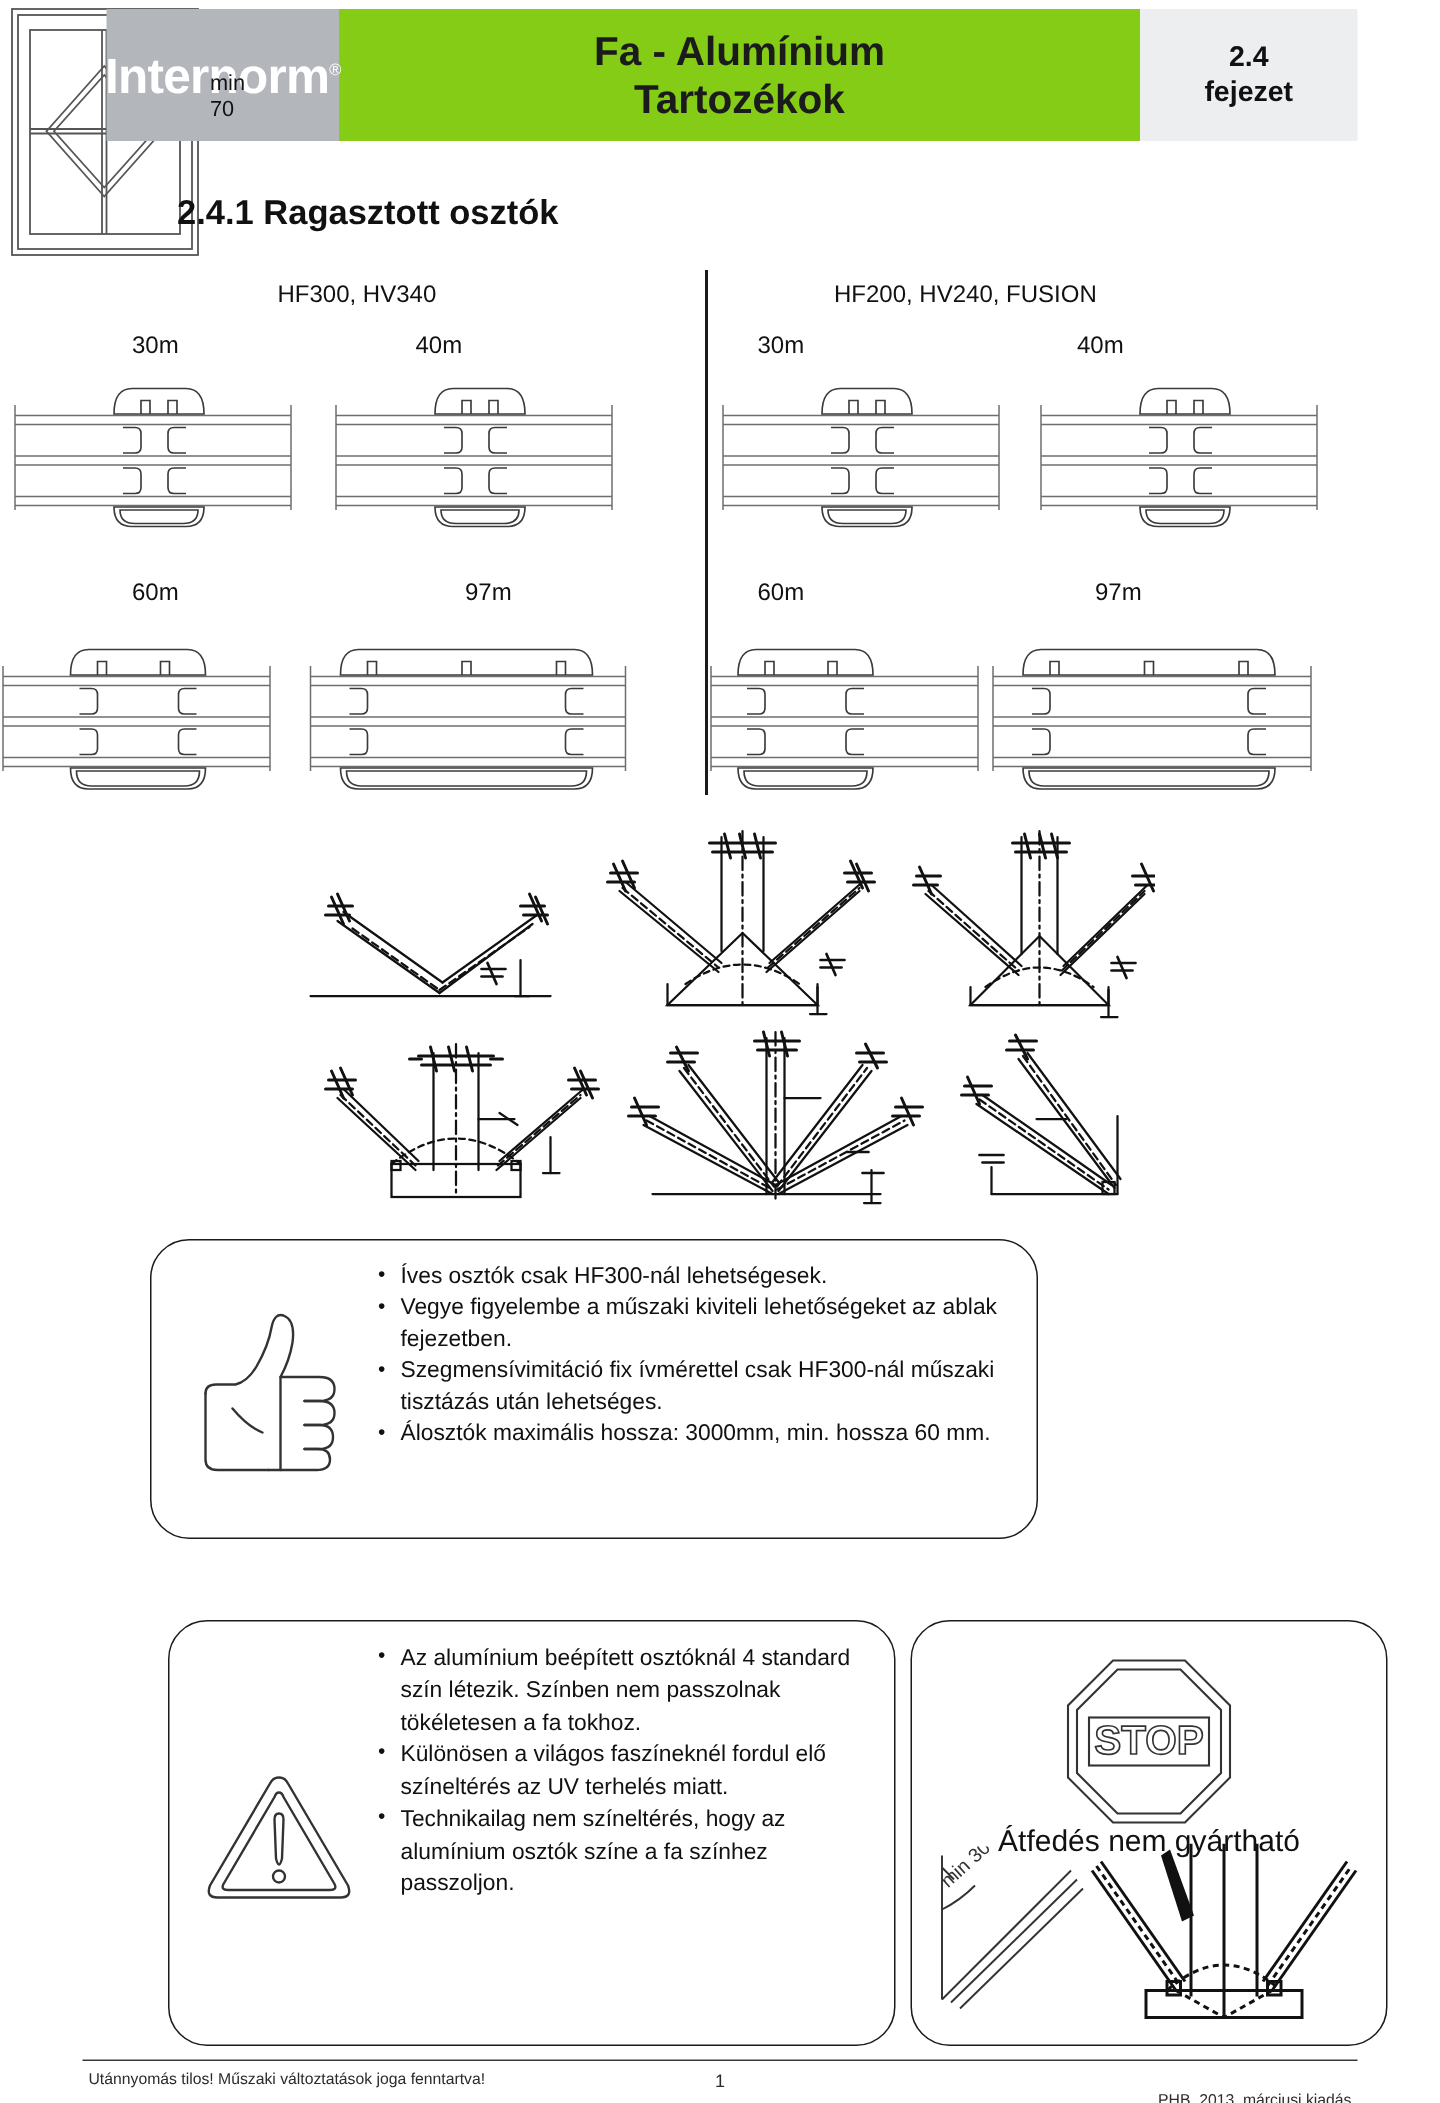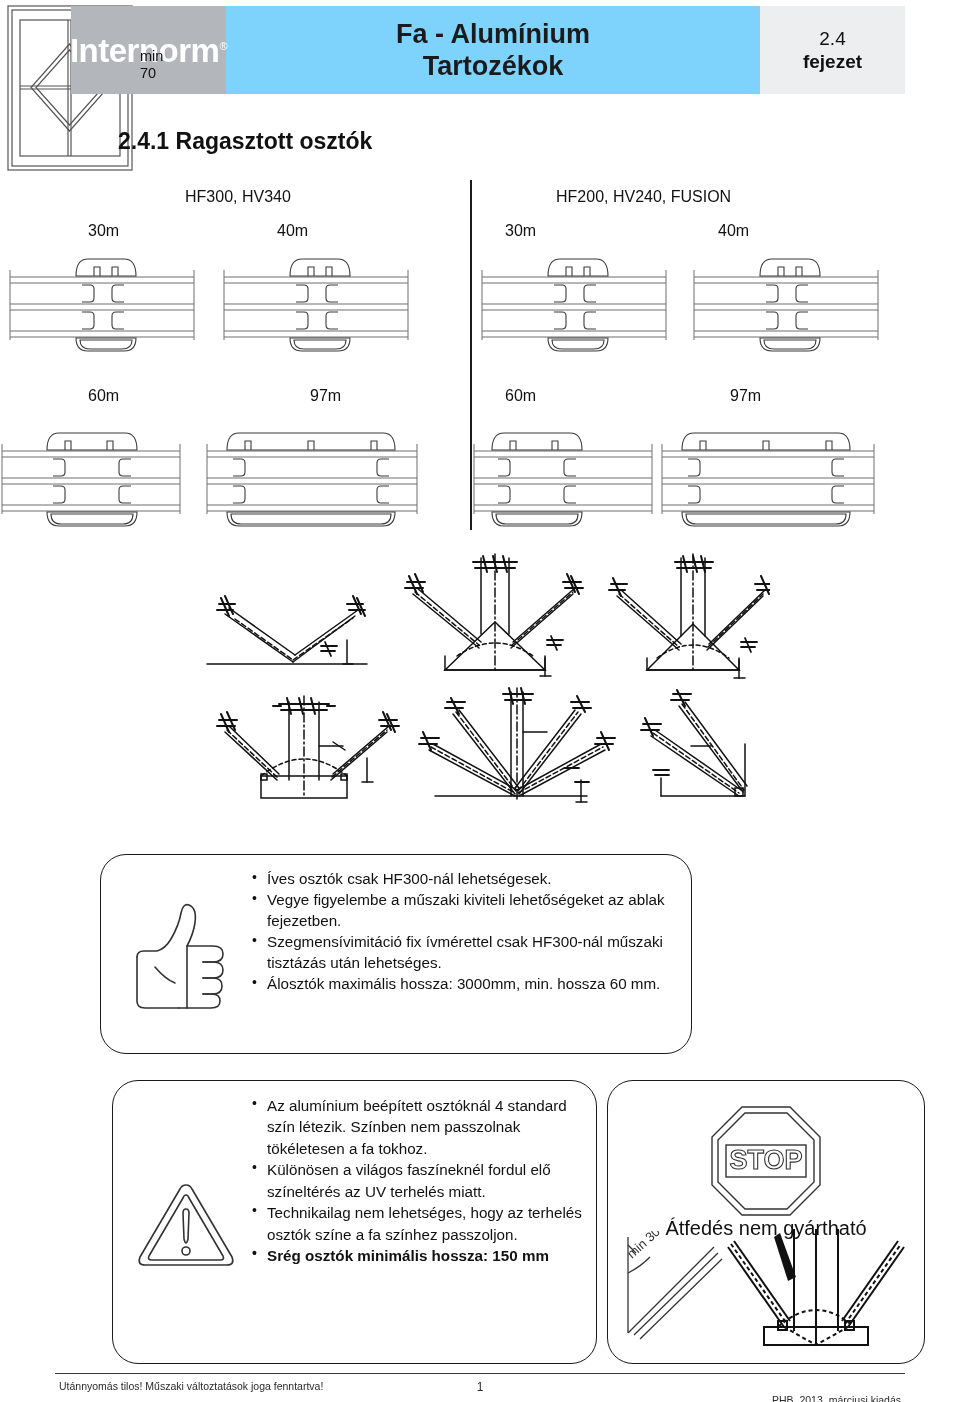--- a/index.html
+++ b/index.html
@@ -17,29 +17,29 @@
   .header { position:absolute; left:55px; top:6px; width:850px; height:88px; display:flex;padding-left:16px; }
   .hdr-logo {
     width:155px; background:#b3b7bc; display:flex; align-items:center; justify-content:center;
   }
   .logo-text {
     color:#ffffff; font-size:33px; font-weight:bold; letter-spacing:-0.5px;
     position:relative; line-height:1;
   }
   .logo-reg { font-size:11px; vertical-align:super; font-weight:normal; }
   .hdr-mid {
-    flex:1; background:#7dd3fc; display:flex; flex-direction:column;
+    flex:1; background:#84cc16; display:flex; flex-direction:column;
     align-items:center; justify-content:center; gap:2px;
   }
   .hdr-mid .t1, .hdr-mid .t2 { font-size:27px; font-weight:bold; color:#1b1b1b; line-height:1.12; }
   .hdr-right {
     width:145px; background:#eceef0; display:flex; flex-direction:column;
     align-items:center; justify-content:center; gap:1px;
   }
-  .hdr-right .c1 { font-size:19px; font-weight:normal; }
+  .hdr-right .c1 { font-size:19px; font-weight:bold; }
   .hdr-right .c2 { font-size:19px; font-weight:bold; }
 
   
   .section-title { position:absolute; left:118px; top:128px; font-size:23px; font-weight:bold; }
 
   
   .grp-label { position:absolute; font-size:16px; }
   .grp-left  { left:185px; top:188px; }
   .grp-right { left:556px; top:188px; }
 
@@ -53,21 +53,21 @@
   .rail { position:absolute; }
   .rail svg { display:block; }
 
   
   .arcs { position:absolute; }
 
   
   .box {
     position:absolute; border:1.6px solid #1b1b1b; border-radius:26px; background:#fff;
   }
-  .box-info  { left:100px; top:826px; width:592px; height:200px;margin-top:28px; }
+  .box-info  { left:100px; top:826px; width:592px; height:200px; }
   .box-win   { left:718px; top:840px; width:200px; height:176px; border:none; }
   .box-warn  { left:112px; top:1080px; width:485px; height:284px; }
   .box-stop  { left:607px; top:1080px; width:318px; height:284px; }
 
   .box-info .inner { position:absolute; left:150px; top:14px; right:14px; }
   ul.bullets { margin:0; padding:0; list-style:none; }
   ul.bullets li {
     position:relative; padding-left:16px; font-size:15.2px; line-height:1.36; margin-bottom:0.5px;
   }
   ul.bullets li::before {
@@ -627,22 +627,21 @@
         <path d="M55 18 Q57 18 58 21 L92 79 Q94 83 89 83 L21 83 Q16 83 18 79 L52 21 Q53 18 55 18 Z"></path>
         <path d="M55 32 Q58 32 58 36 L57 62 Q56 66 55 66 Q54 66 53 62 L52 36 Q52 32 55 32 Z"></path>
         <circle cx="55" cy="74" r="4"></circle>
       </g>
     </svg>
   </div>
   <div class="inner">
     <ul class="bullets">
       <li>Az alumínium beépített osztóknál 4  standard szín létezik. Színben nem passzolnak tökéletesen a fa tokhoz.</li>
       <li>Különösen a világos faszíneknél fordul elő színeltérés az UV terhelés miatt.</li>
-      <li>Technikailag nem lehetséges, hogy az terhelés osztók színe a fa színhez passzoljon.</li>
-      <li class="bold">Srég osztók minimális hossza: 150 mm</li>
+      <li>Technikailag nem színeltérés, hogy az alumínium osztók színe a fa színhez passzoljon.</li>
     </ul>
   </div>
 </div>
 
 <div class="box box-stop">
   <div class="stop-sign">
     <svg width="120" height="120" viewBox="0 0 120 120">
       <g fill="none" stroke="#333" stroke-width="1.4">
         <polygon points="36,6 84,6 114,36 114,84 84,114 36,114 6,84 6,36"></polygon>
         <polygon points="39,12 81,12 108,39 108,81 81,108 39,108 12,81 12,39"></polygon>

